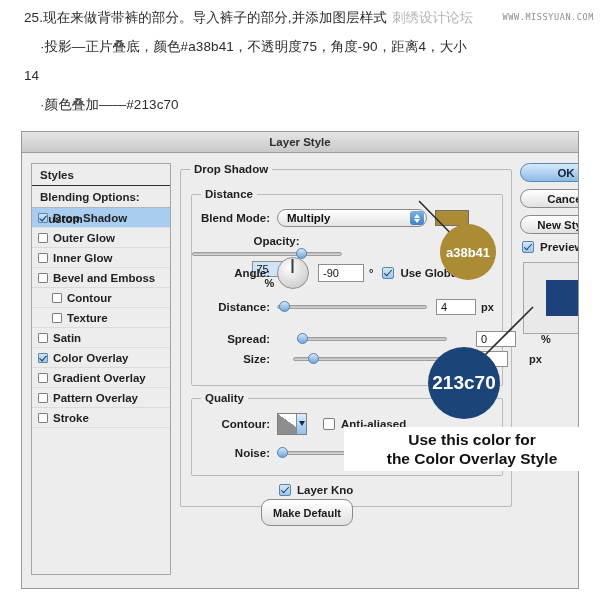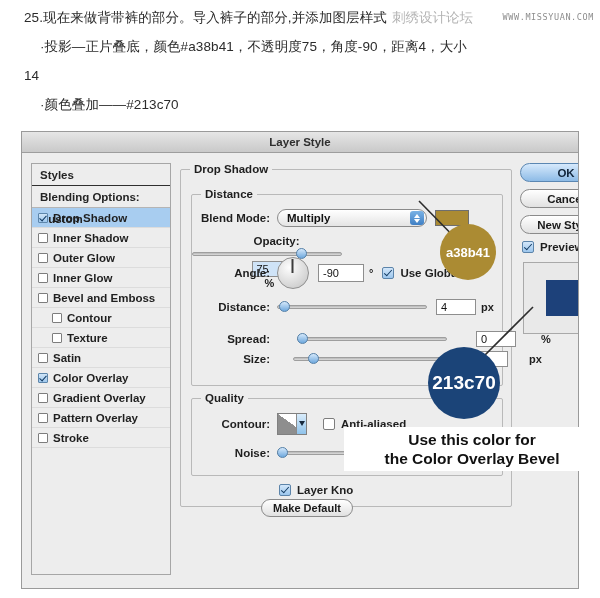--- a/index.html
+++ b/index.html
@@ -196,21 +196,21 @@
   }
   .sqcheck.on{background:linear-gradient(#d3e7fa,#9cc6ed);border-color:#5c84aa;}
   .sqcheck.on:after{
     content:"";position:absolute;left:3px;top:0px;width:3px;height:7px;
     border:solid #123a63;border-width:0 1.8px 1.8px 0;transform:rotate(42deg);
   }
   .ckrow{display:flex;align-items:center;font-size:11.5px;font-weight:bold;color:#1e1e1e;}
   .ckrow span.t{margin-left:6px;white-space:nowrap;}
 
   .pillbtn{
-    height:18px;border:1px solid #8a8a8a;border-radius:9px;
+    height:27px;border:1px solid #8a8a8a;border-radius:9px;
     background:linear-gradient(#ffffff,#e1e1e1);
     display:flex;align-items:center;justify-content:center;
     font-size:11px;font-weight:bold;color:#1a1a1a;padding:0 11px;
     box-sizing:border-box;
   }
 
   
   #right-col{position:absolute;left:498px;top:10px;width:110px;}
   .rbtn{
     width:92px;height:19px;border:1px solid #8a8a8a;border-radius:10px;
@@ -272,24 +272,20 @@
     <div id="styles-col">
       <div class="hdr-cell" id="styles-head">Styles</div>
       <div class="hdr-cell" id="blend-opt">Blending Options: Custom</div>
 
       <div class="eff-row sel">
         <span class="cbx on"></span>
         <span class="lbl">Drop Shadow</span>
       </div>
       <div class="eff-row">
         <span class="cbx"></span>
-        <span class="lbl">Inner Shadow</span>
-      </div>
-      <div class="eff-row">
-        <span class="cbx"></span>
         <span class="lbl">Outer Glow</span>
       </div>
       <div class="eff-row">
         <span class="cbx"></span>
         <span class="lbl">Inner Glow</span>
       </div>
       <div class="eff-row">
         <span class="cbx"></span>
         <span class="lbl">Bevel and Emboss</span>
       </div>
@@ -455,14 +451,14 @@
 <div class="badge" id="badge-gold">
   <span>a38b41</span>
 </div>
 
 <div class="badge" id="badge-blue">
   <span>213c70</span>
 </div>
 
 <div id="callout">
   <div>Use this color for</div>
-  <div>the Color Overlay Bevel</div>
+  <div>the Color Overlay Style</div>
 </div>
 
 </body></html>

